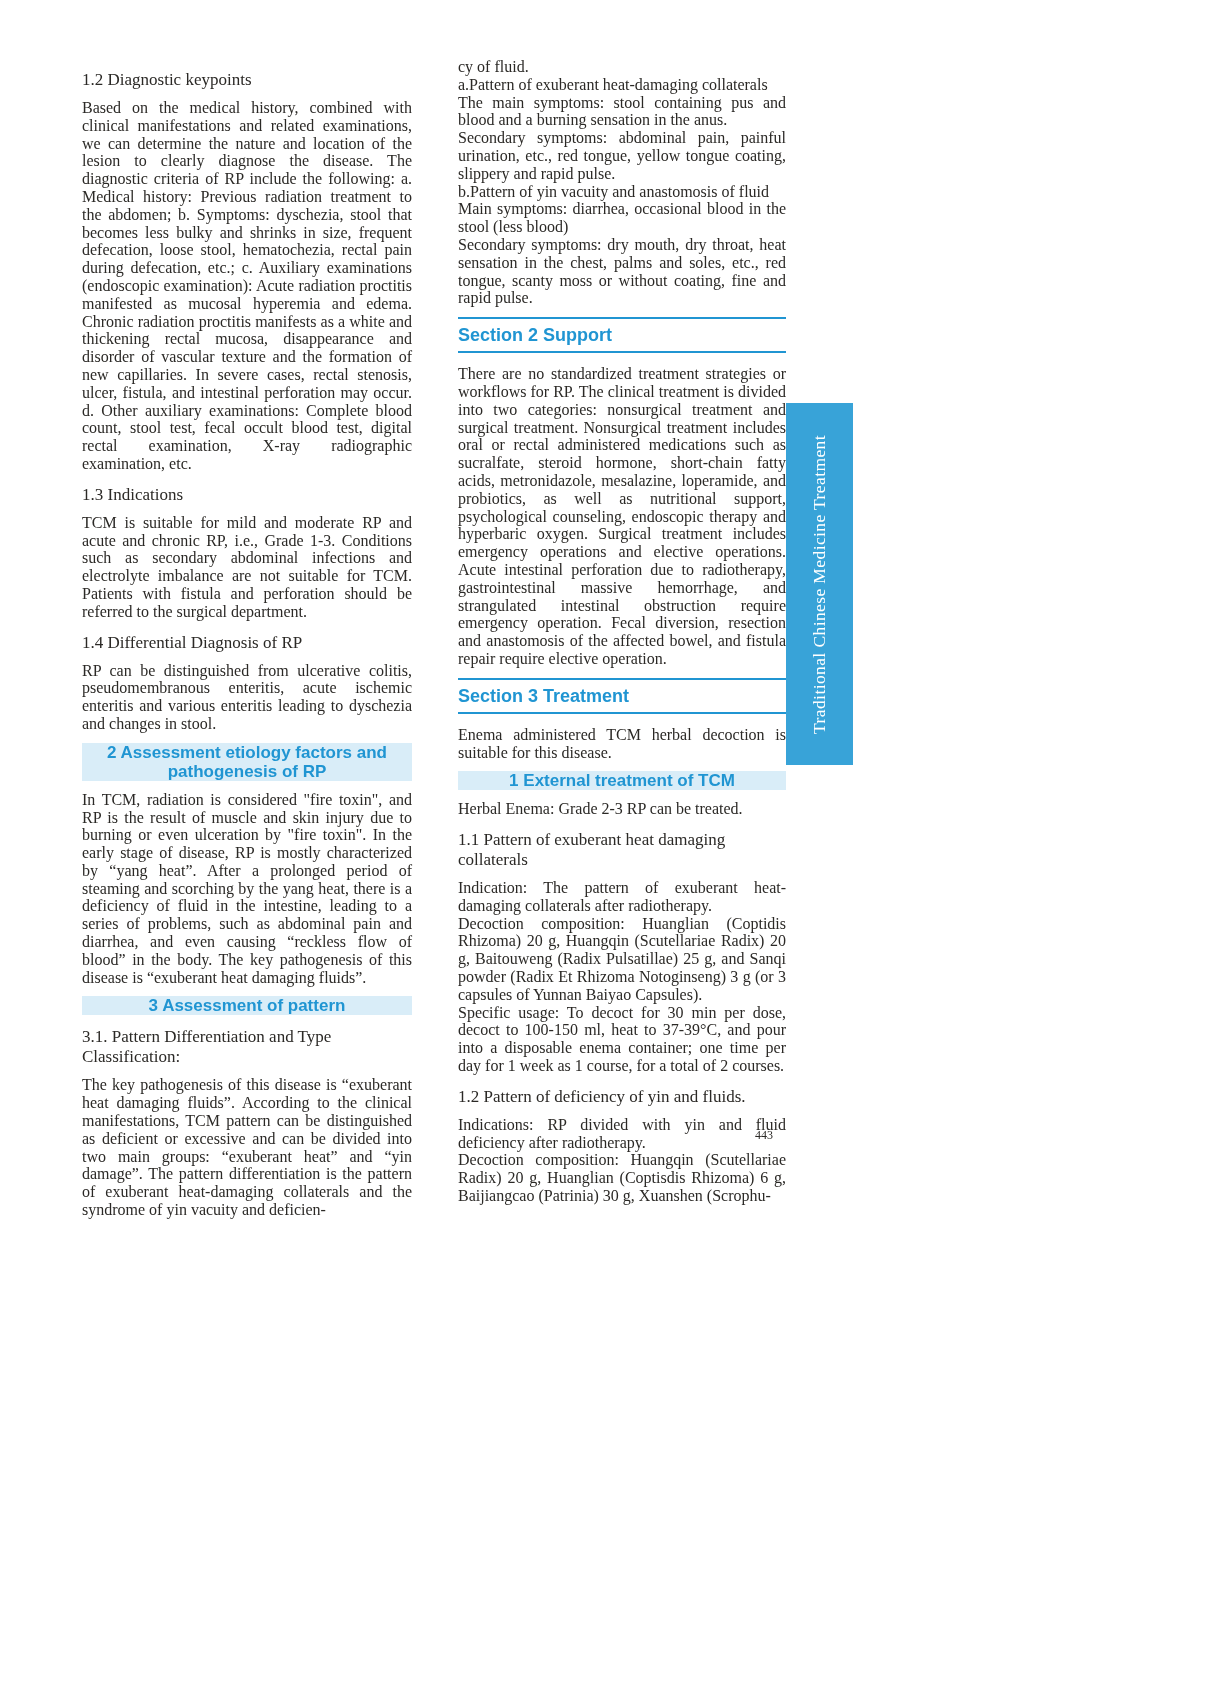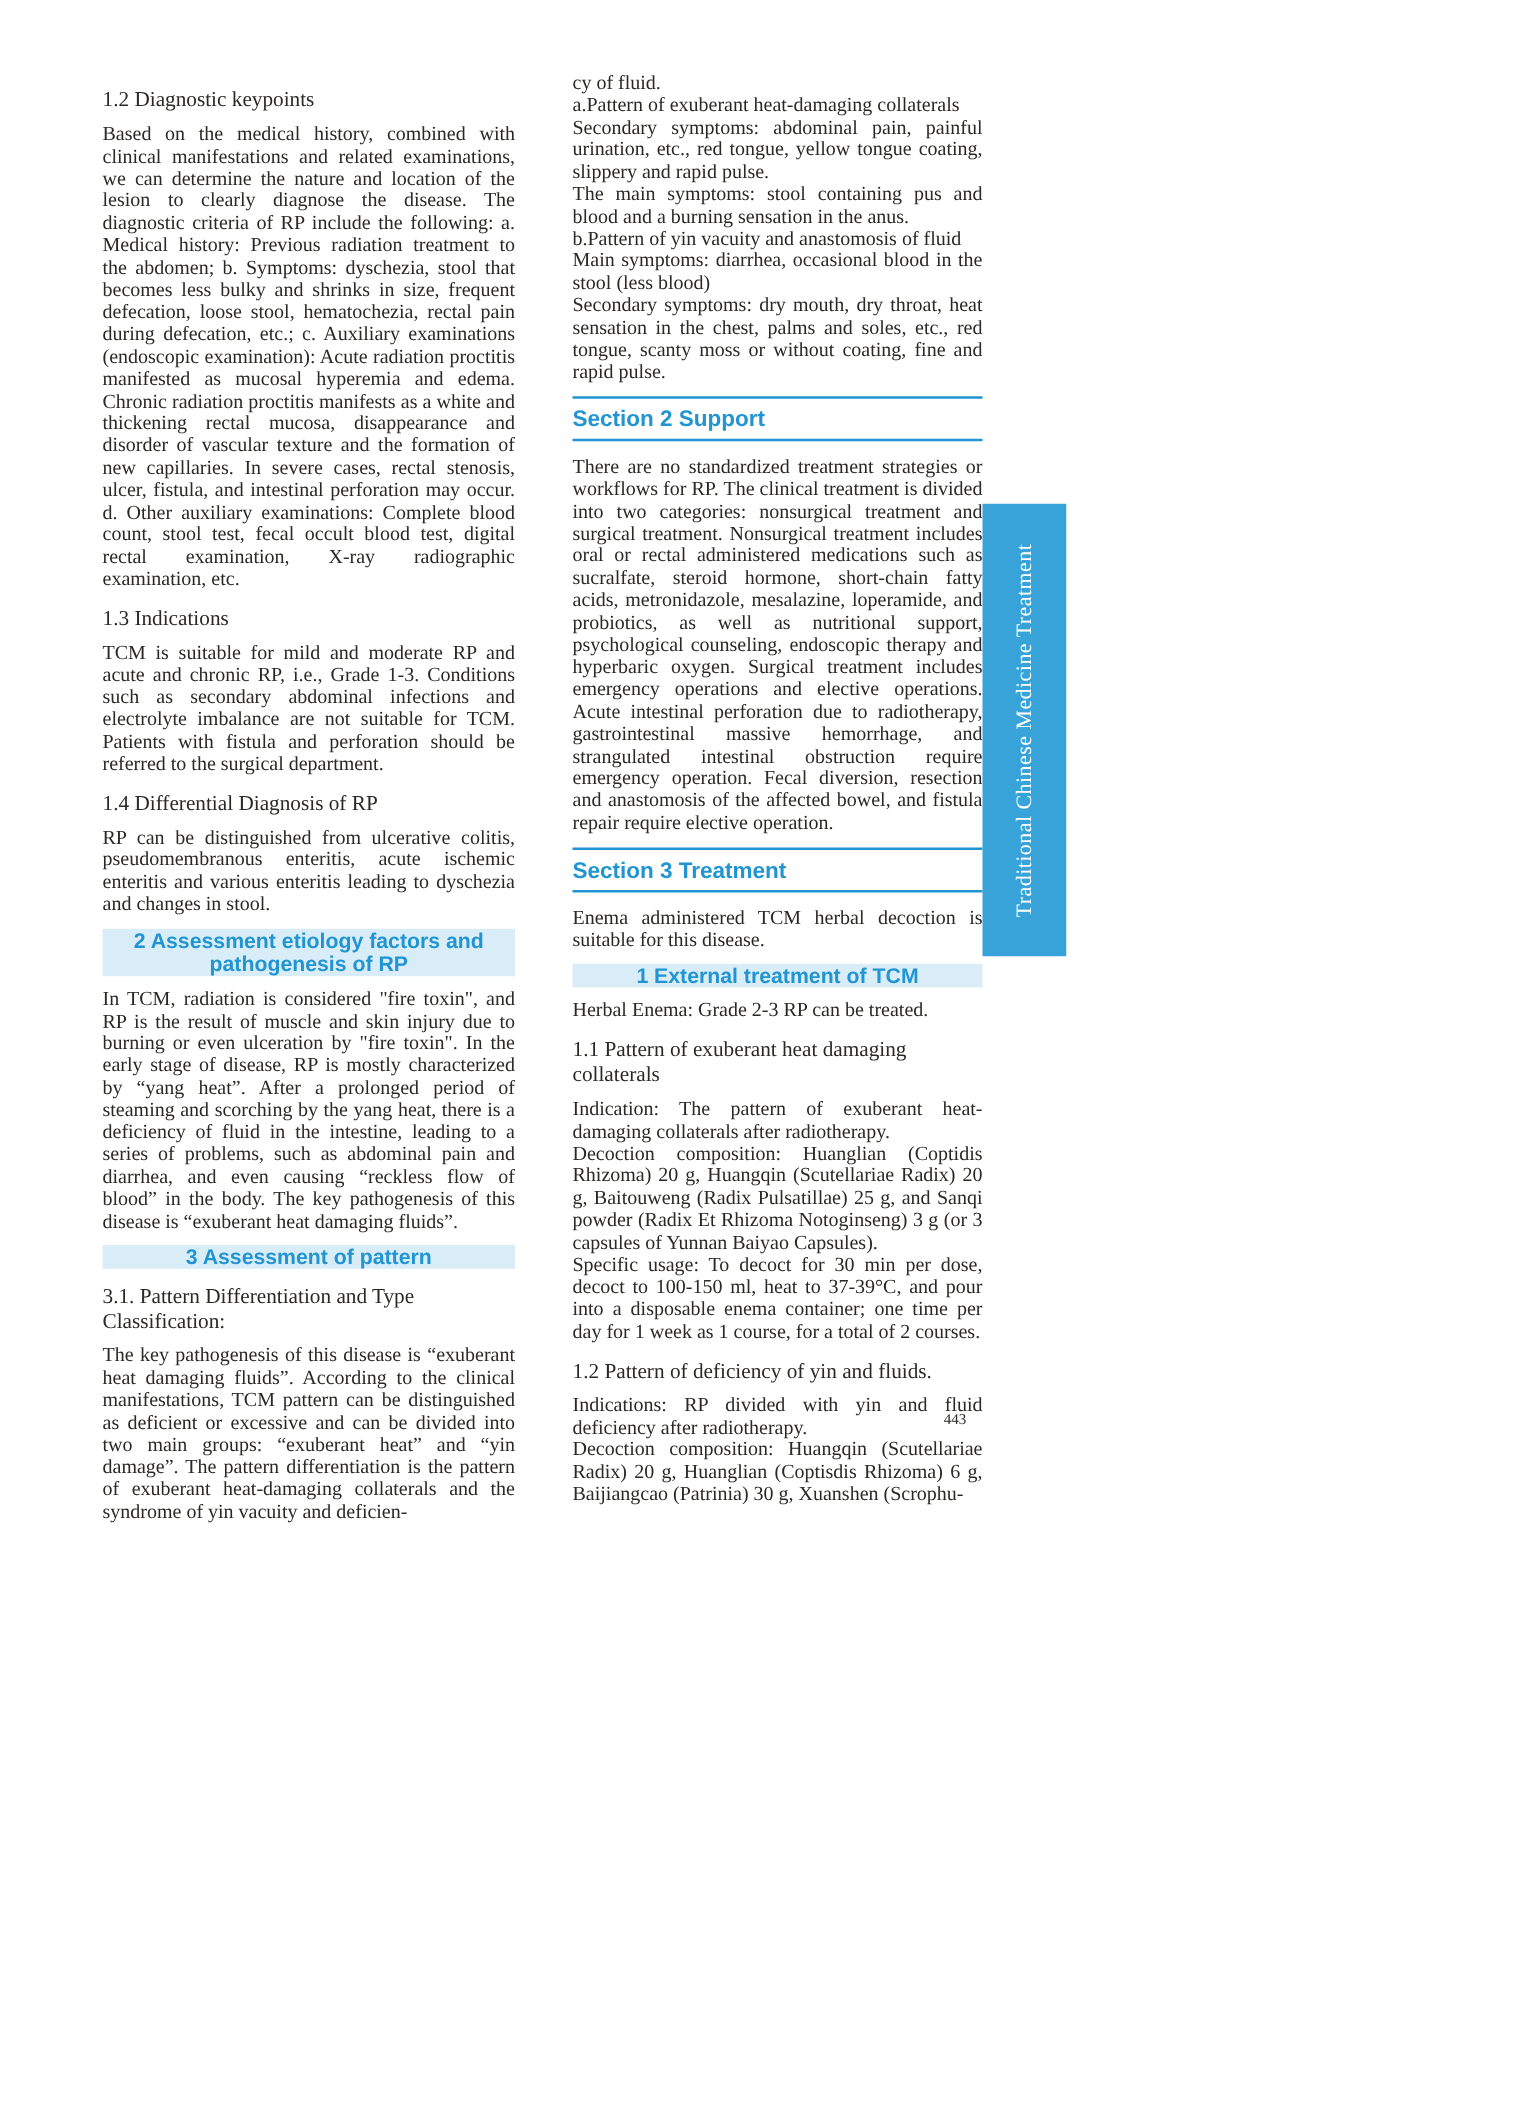--- a/index.html
+++ b/index.html
@@ -94,22 +94,22 @@
       <div class="doc-para">In TCM, radiation is considered "fire toxin", and RP is the result of muscle and skin injury due to burning or even ulceration by "fire toxin". In the early stage of disease, RP is mostly characterized by “yang heat”. After a prolonged period of steaming and scorching by the yang heat, there is a deficiency of fluid in the intestine, leading to a series of problems, such as abdominal pain and diarrhea, and even causing “reckless flow of blood” in the body. The key pathogenesis of this disease is “exuberant heat damaging fluids”.</div>
       <div class="bg-header">3 Assessment of pattern</div>
       <div class="doc-heading">3.1. Pattern Differentiation and Type Classification:</div>
       <div class="doc-para">The key pathogenesis of this disease is “exuberant heat damaging fluids”. According to the clinical manifestations, TCM pattern can be distinguished as deficient or excessive and can be divided into two main groups: “exuberant heat” and “yin damage”. The pattern differentiation is the pattern of exuberant heat-damaging collaterals and the syndrome of yin vacuity and deficien-</div>
     </div>
 
   <div class="col col-right">
       <div class="line-group">
         <div class="text-line">cy of fluid.</div>
         <div class="text-line">a.Pattern of exuberant heat-damaging collaterals</div>
+        <div class="text-line">The main symptoms: stool containing pus and blood and a burning sensation in the anus.</div>
         <div class="text-line">Secondary symptoms: abdominal pain, painful urination, etc., red tongue, yellow tongue coating, slippery and rapid pulse.</div>
-        <div class="text-line">The main symptoms: stool containing pus and blood and a burning sensation in the anus.</div>
         <div class="text-line">b.Pattern of yin vacuity and anastomosis of fluid</div>
         <div class="text-line">Main symptoms: diarrhea, occasional blood in the stool (less blood)</div>
         <div class="text-line">Secondary symptoms: dry mouth, dry throat, heat sensation in the chest, palms and soles, etc., red tongue, scanty moss or without coating, fine and rapid pulse.</div>
       </div>
       <div class="rule-header">Section 2 Support</div>
       <div class="doc-para">There are no standardized treatment strategies or workflows for RP. The clinical treatment is divided into two categories: nonsurgical treatment and surgical treatment. Nonsurgical treatment includes oral or rectal administered medications such as sucralfate, steroid hormone, short-chain fatty acids, metronidazole, mesalazine, loperamide, and probiotics, as well as nutritional support, psychological counseling, endoscopic therapy and hyperbaric oxygen. Surgical treatment includes emergency operations and elective operations. Acute intestinal perforation due to radiotherapy, gastrointestinal massive hemorrhage, and strangulated intestinal obstruction require emergency operation. Fecal diversion, resection and anastomosis of the affected bowel, and fistula repair require elective operation.</div>
       <div class="rule-header">Section 3 Treatment</div>
       <div class="doc-para">Enema administered TCM herbal decoction is suitable for this disease.</div>
       <div class="bg-header">1 External treatment of TCM</div>
       <div class="doc-para">Herbal Enema: Grade 2-3 RP can be treated.</div>

